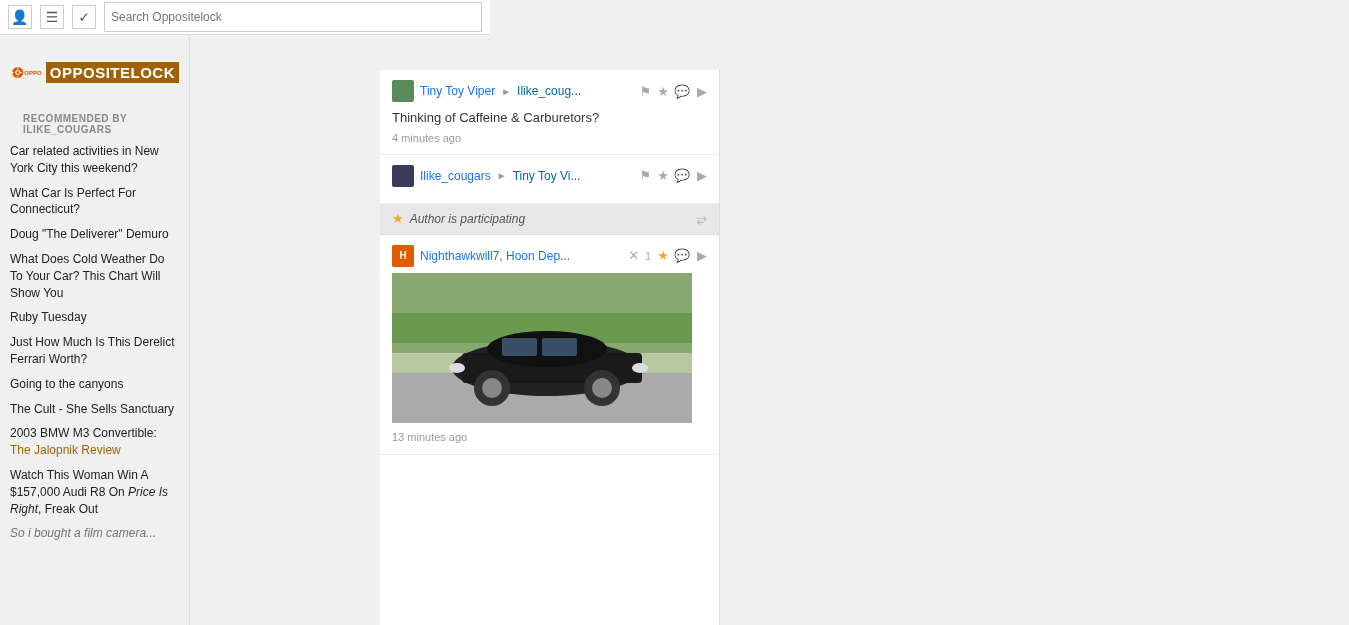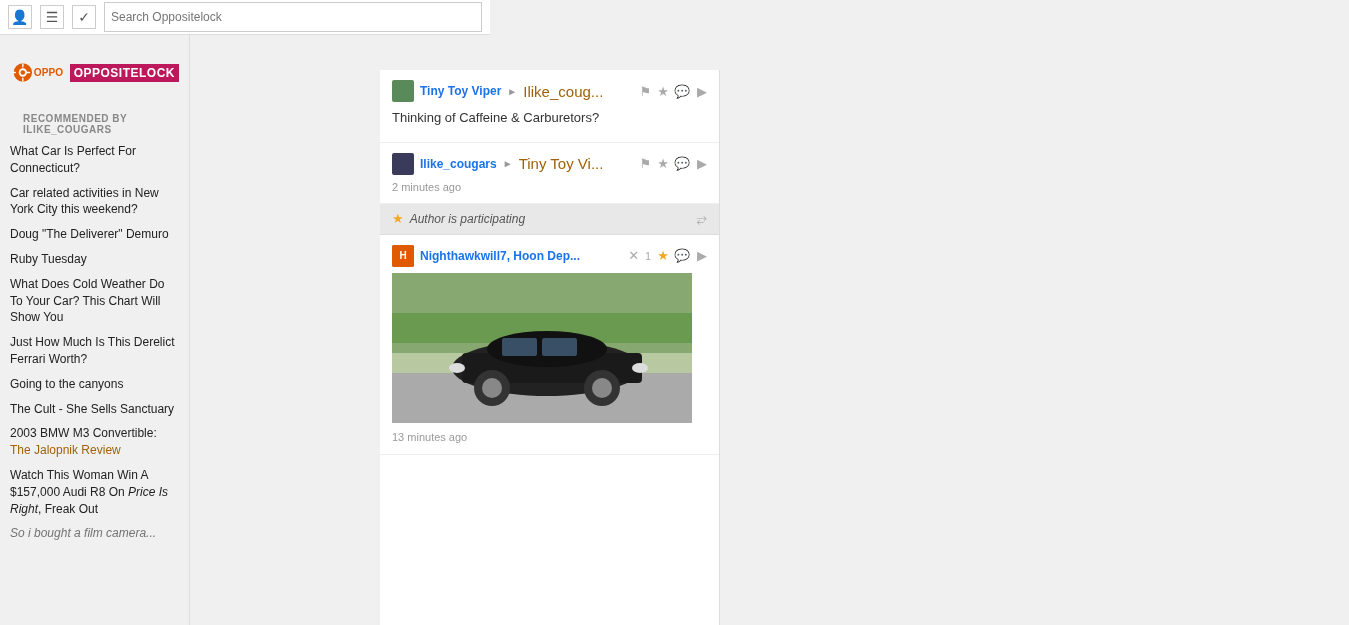--- a/index.html
+++ b/index.html
@@ -21,23 +21,23 @@
     .logo-box {
       display: flex;
       align-items: center;
     }
     .logo-oppo {
       width: 120px;
       height: 45px;
       position: relative;
     }
     .logo-oppositelock {
-      background: #be185d;
+      background: #a16207;
       color: white;
-      font-size: 12px;
+      font-size: 15px;
       font-weight: bold;
       padding: 2px 4px;
       letter-spacing: 0.5px;
     }
     .recommended-label {
       font-size: 10px;
       color: #888;
       font-weight: bold;
       padding: 8px 10px 4px 23px;
       letter-spacing: 0.5px;
@@ -131,30 +131,30 @@
       overflow: hidden;
       display: flex; align-items: center; justify-content: center;
     }
     .avatar-img-placeholder {
       width: 22px; height: 22px;
       background: #888;
     }
     .username {
       color: #1a73e8;
       font-size: 12px;
-      font-weight: bold;
+      font-weight: normal;
       cursor: pointer;
     }
     .arrow-right {
       color: #999;
       font-size: 10px;
     }
     .channel-name {
-      color: #a16207;
-      font-size: 15px;
+      color: #0369a1;
+      font-size: 12px;
     }
     .comment-actions {
       margin-left: auto;
       display: flex;
       gap: 6px;
       align-items: center;
     }
     .action-icon {
       color: #aaa;
       font-size: 13px;
@@ -247,25 +247,25 @@
         <rect x="26.5" y="35" width="3" height="9" rx="1" fill="white"></rect>
         <rect x="4" y="22.5" width="9" height="3" rx="1" fill="white"></rect>
         <rect x="35" y="22.5" width="9" height="3" rx="1" fill="white"></rect>
 
         <text x="52" y="32" font-family="Arial Black,Arial" font-weight="900" font-size="22" fill="#e05a00">OPPO</text>
       </svg>
       <span class="logo-oppositelock">OPPOSITELOCK</span>
     </div>
   </div>
   <div class="recommended-label">RECOMMENDED BY ILIKE_COUGARS</div>
+  <a class="sidebar-link">Car related activities in New York City this weekend?</a>
   <a class="sidebar-link">What Car Is Perfect For Connecticut?</a>
-  <a class="sidebar-link">Car related activities in New York City this weekend?</a>
   <a class="sidebar-link">Doug "The Deliverer" Demuro</a>
+  <a class="sidebar-link">What Does Cold Weather Do To Your Car? This Chart Will Show You</a>
   <a class="sidebar-link">Ruby Tuesday</a>
-  <a class="sidebar-link">What Does Cold Weather Do To Your Car? This Chart Will Show You</a>
   <a class="sidebar-link">Just How Much Is This Derelict Ferrari Worth?</a>
   <a class="sidebar-link">Going to the canyons</a>
   <a class="sidebar-link">The Cult - She Sells Sanctuary</a>
   <a class="sidebar-link">2003 BMW M3 Convertible: <span style="color:#a16207">The Jalopnik Review</span></a>
   <a class="sidebar-link">Watch This Woman Win A $157,000 Audi R8 On <em>Price Is Right</em>, Freak Out</a>
   <a class="sidebar-link gray">So i bought a film camera...</a>
 </div>
 
 <div id="main" style="margin-top:35px; margin-left:190px; position:absolute; left:190px; top:35px; right:0; bottom:0; display:flex;">
 
@@ -280,38 +280,38 @@
         <span class="arrow-right">►</span>
         <span class="channel-name">Ilike_coug...</span>
         <div class="comment-actions">
           <span class="action-icon">⚑</span>
           <span class="action-icon star-empty">★</span>
           <span class="action-icon">💬</span>
           <span class="action-icon">▶</span>
         </div>
       </div>
       <div class="comment-text">Thinking of Caffeine &amp; Carburetors?</div>
+      <div class="comment-time">4 minutes ago</div>
     </div>
 
     <div class="comment-block">
       <div class="comment-header">
         <div class="avatar-small">
           <div class="avatar-img-placeholder" style="background:#3a3a5a;"></div>
         </div>
         <span class="username">Ilike_cougars</span>
         <span class="arrow-right">►</span>
         <span class="channel-name">Tiny Toy Vi...</span>
         <div class="comment-actions">
           <span class="action-icon">⚑</span>
           <span class="action-icon star-empty">★</span>
           <span class="action-icon">💬</span>
           <span class="action-icon">▶</span>
         </div>
       </div>
-      <div class="comment-time">2 minutes ago</div>
     </div>
 
     <div class="author-banner">
       <span class="author-banner-star">★</span>
       <span class="author-banner-text">Author is participating</span>
       <span class="author-banner-expand">⥂</span>
     </div>
 
     <div class="comment-block">
       <div class="comment-header">

